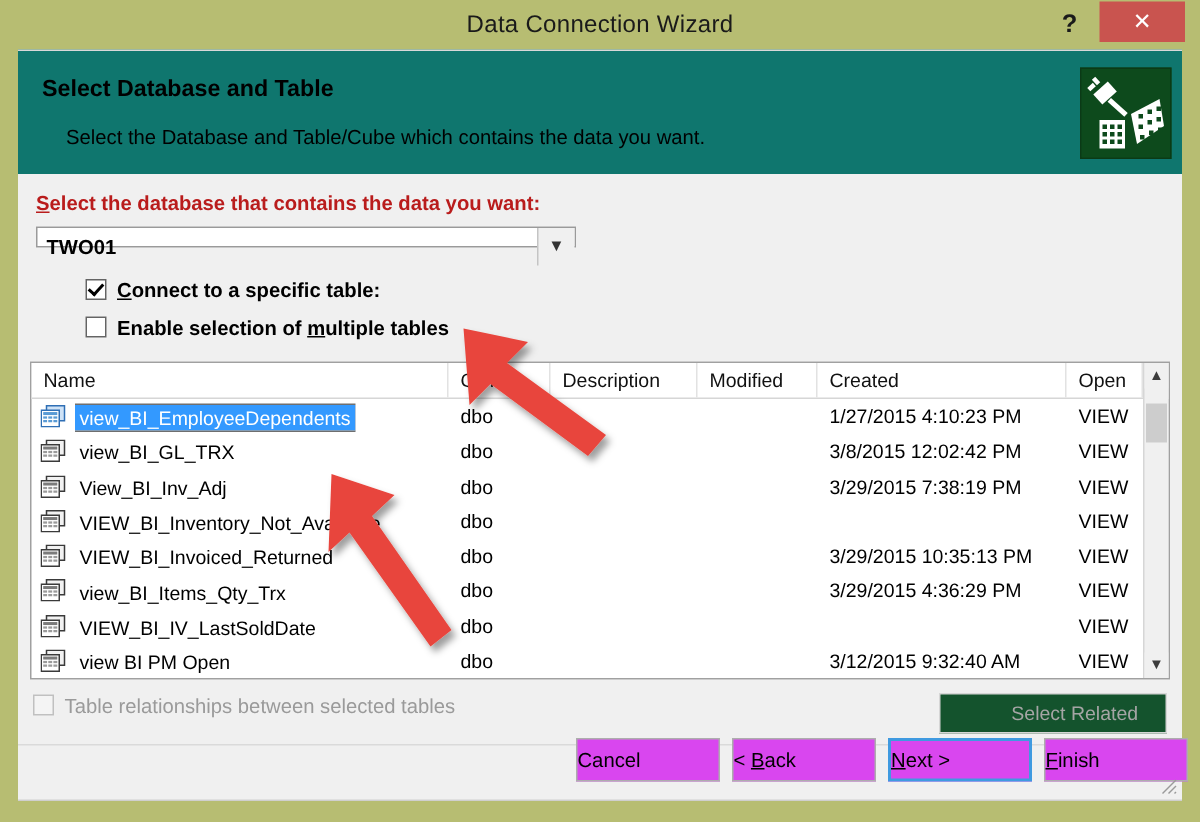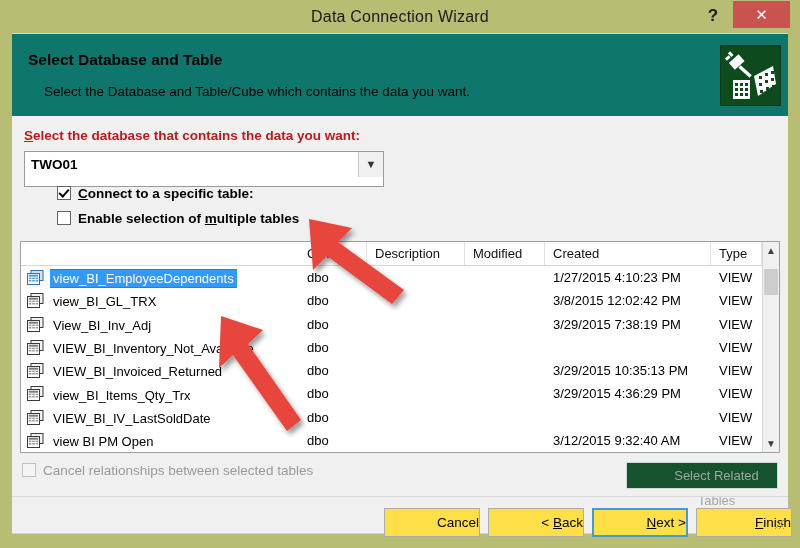--- a/index.html
+++ b/index.html
@@ -116,21 +116,21 @@
     font-size: 13.5px;
     color: #b91c1c;
     font-weight: bold;
   }
   .label-db u { text-decoration: underline; }
 
   
   .combo {
     position: absolute;
     left: 12px; top: 35px;
-    width: 360px; height: 36px;
+    width: 360px; height: 14px;
     background: #ffffff;
     border: 1px solid #9a9a9a;
     box-sizing: border-box;
   }
   .combo-value {
     position: absolute;
     left: 6px; top: 0;
     height: 25px; line-height: 25px;
     font-size: 13.5px;
     font-weight: bold;
@@ -316,29 +316,29 @@
   .sep {
     position: absolute;
     left: 0; top: 380px;
     width: 776px; height: 1px;
     background: #dadada;
   }
 
   
   .btn {
     position: absolute;
-    top: 392px;
+    top: 376px;
     height: 29px;
-    background: #fde047;
+    background: #d946ef;
     border: 1px solid #adadad;
     box-sizing: border-box;
     font-size: 13.5px;
     color: #000000;
     line-height: 27px;
-    text-align: right;
+    text-align: left;
     cursor: default;
   }
   .btn u { text-decoration: underline; }
   .btn.cancel { left: 372px; width: 96px; }
   .btn.back   { left: 476px; width: 96px; }
   .btn.next   { left: 580px; width: 96px; border: 2px solid #3f9ae0; line-height: 25px; }
   .btn.finish { left: 684px; width: 96px; }
 
   
   .grip {
@@ -421,25 +421,26 @@
       <div class="cb-row r1">
         <span class="cb-box checked"></span><span class="cb-label"><u>C</u>onnect to a specific table:</span>
       </div>
 
       <div class="cb-row r2">
         <span class="cb-box"></span><span class="cb-label">Enable selection of <u>m</u>ultiple tables</span>
       </div>
 
       <div class="listview">
         <div class="lv-header" id="lv-header">
+            <div class="lv-th" style="left: 0px; width: 278px;">Name</div>
             <div class="lv-th" style="left: 278px; width: 68px;">Owner</div>
             <div class="lv-th" style="left: 346px; width: 98px;">Description</div>
             <div class="lv-th" style="left: 444px; width: 80px;">Modified</div>
             <div class="lv-th" style="left: 524px; width: 166px;">Created</div>
-            <div class="lv-th" style="left: 690px; width: 51px;">Type</div>
+            <div class="lv-th" style="left: 690px; width: 51px;">Open</div>
           </div>
         <div class="lv-rows" id="lv-rows">
             <div class="lv-row selected">
               <svg class="row-icon" viewBox="0 0 17 15">
                 <rect x="4" y="0.5" width="12" height="10" fill="#cfe3f7" stroke="#2f6fb5"></rect>
                 <rect x="0.5" y="3.5" width="12" height="11" fill="#ffffff" stroke="#2f6fb5"></rect>
                 <rect x="1.8" y="4.7" width="9.4" height="2" fill="#5a9bd5"></rect>
                 <g fill="#5a9bd5">
                   <rect x="1.8" y="7.6" width="2.6" height="1.5"></rect>
                   <rect x="5.2" y="7.6" width="2.6" height="1.5"></rect>
@@ -604,21 +605,21 @@
             </div>
           </div>
         <div class="vscroll">
           <div class="vs-btn up">▲</div>
           <div class="vs-thumb"></div>
           <div class="vs-btn down">▼</div>
         </div>
       </div>
 
       <div class="cb-import">
-        <span class="cb-box"></span><span>Cancel relationships between selected tables</span>
+        <span class="cb-box"></span><span>Table relationships between selected tables</span>
       </div>
 
       <div class="btn-related">Select Related Tables</div>
 
       <div class="sep"></div>
 
       <div class="btn cancel">Cancel</div>
       <div class="btn back">&lt; <u>B</u>ack</div>
       <div class="btn next"><u>N</u>ext &gt;</div>
       <div class="btn finish"><u>F</u>inish</div>

